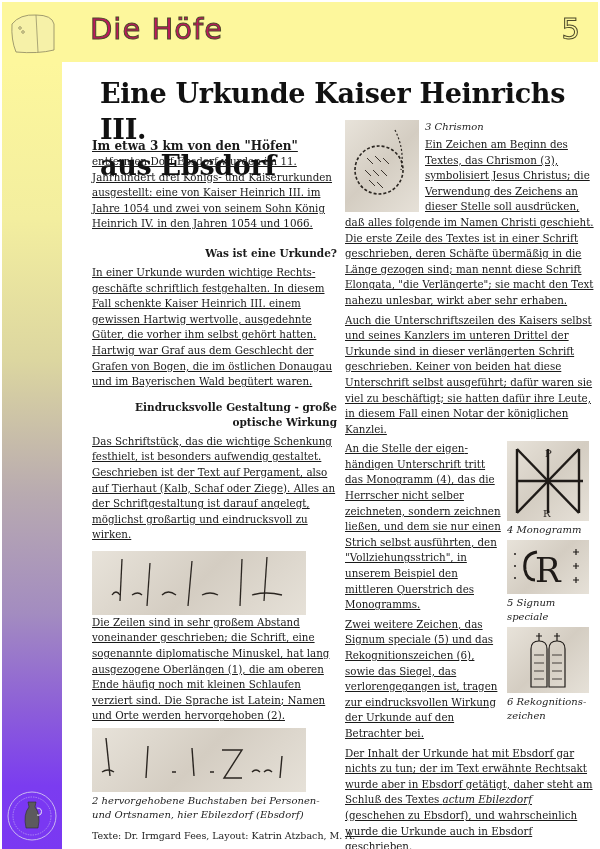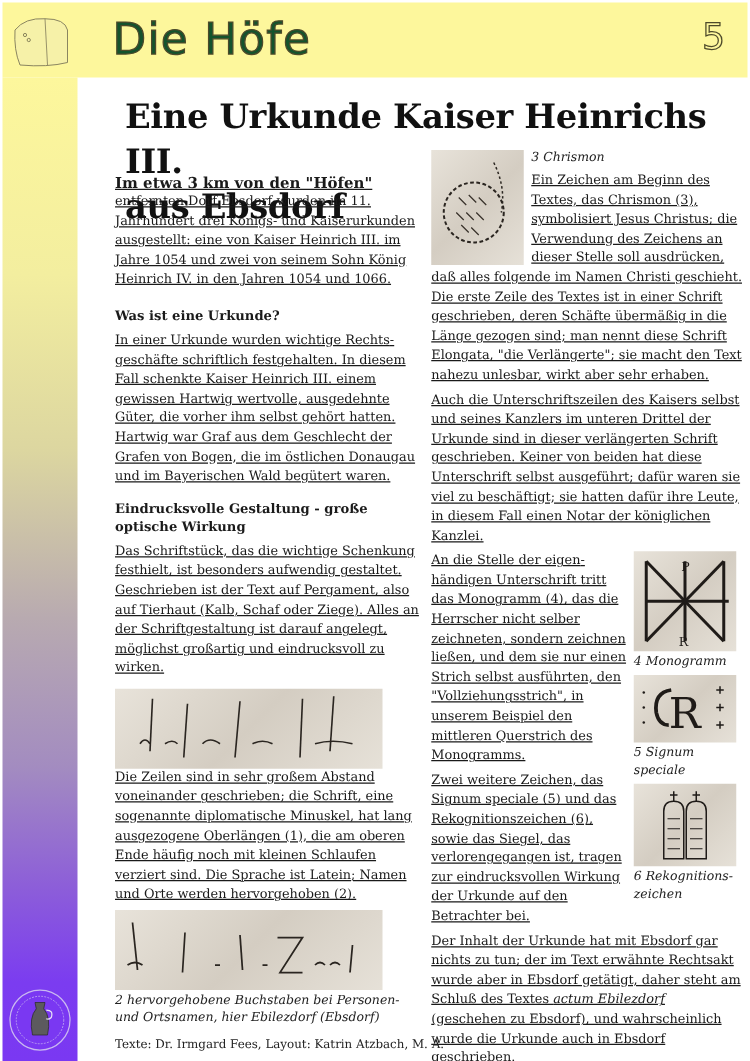--- a/index.html
+++ b/index.html
@@ -3,31 +3,31 @@
 <meta charset="utf-8">
 <style>
   html, body { margin:0; padding:0; }
   body { width:600px; height:849px; position:relative; background:#ffffff; overflow:hidden;
          font-family:"DejaVu Serif", serif; color:#1a1a1a; }
   .header { position:absolute; left:2px; top:2px; width:596px; height:60px; background:#fdf79c; }
   .sidebar { position:absolute; left:2px; top:62px; width:60px; height:787px;
              background:linear-gradient(to bottom, #fdf79c 0%, #f3ee9f 20%, #dcd6a0 38%, #b8aab0 55%, #a38cc0 70%, #8d5fd8 82%, #7b3cf0 92%, #7a38f2 100%); }
   .logo-top { position:absolute; left:6px; top:8px; width:50px; height:48px; }
   .section-title { position:absolute; left:88px; top:10px; font-family:"DejaVu Sans", sans-serif;
-                   font-size:35px; color:#14532d; -webkit-text-stroke:1px #4d4a2a; letter-spacing:1px; }
+                   font-size:29px; color:#be185d; -webkit-text-stroke:1px #4d4a2a; letter-spacing:1px; }
   .page-number { position:absolute; right:18px; top:10px; font-family:"DejaVu Sans", sans-serif;
                  font-size:29px; color:#fdf79c; -webkit-text-stroke:1px #4d4a2a; }
   .main-title { position:absolute; left:88px; top:64px; width:510px; font-family:"DejaVu Serif", serif;
                 font-weight:bold; font-size:27px; line-height:36px; color:#111; margin:12px; letter-spacing:-0.3px; }
   .col { position:absolute; font-size:10.3px; line-height:15.6px; }
   .col p { margin:0 0 4px 0;text-decoration:underline; }
   .col-left { left:92px; top:139px; width:245px; }
   .col-right { left:345px; top:120px; width:250px; }
   .lead { font-size:12px; font-weight:bold; line-height:15px; display:block; }
-  .subhead { font-weight:bold; font-size:10.5px; margin:8px 0 4px 0; line-height:15px; }
+  .subhead { font-weight:bold; font-size:10.5px; margin:8px 0 4px 0; line-height:15px;text-align:right; }
   .caption { font-style:italic; font-size:10px; line-height:14px; color:#222; margin:2px 0 3px 0; }
   .img { background:linear-gradient(135deg,#e8e3da,#d4cdc2 50%,#e6e1d8); position:relative; overflow:hidden; }
   .img1 { width:214px; height:64px; margin-top:8px; }
   .img2 { width:214px; height:64px; margin-top:4px; }
   .chrismon { float:left; width:74px; height:92px; margin:0 6px 2px 0; }
   .float-r-wrap { float:right; width:88px; margin-left:4px; }
   .img4 { width:82px; height:80px; }
   .img5 { width:82px; height:54px; }
   .img6 { width:82px; height:66px; }
   .credits { position:absolute; left:92px; top:830px; font-size:9.5px; color:#222; }

